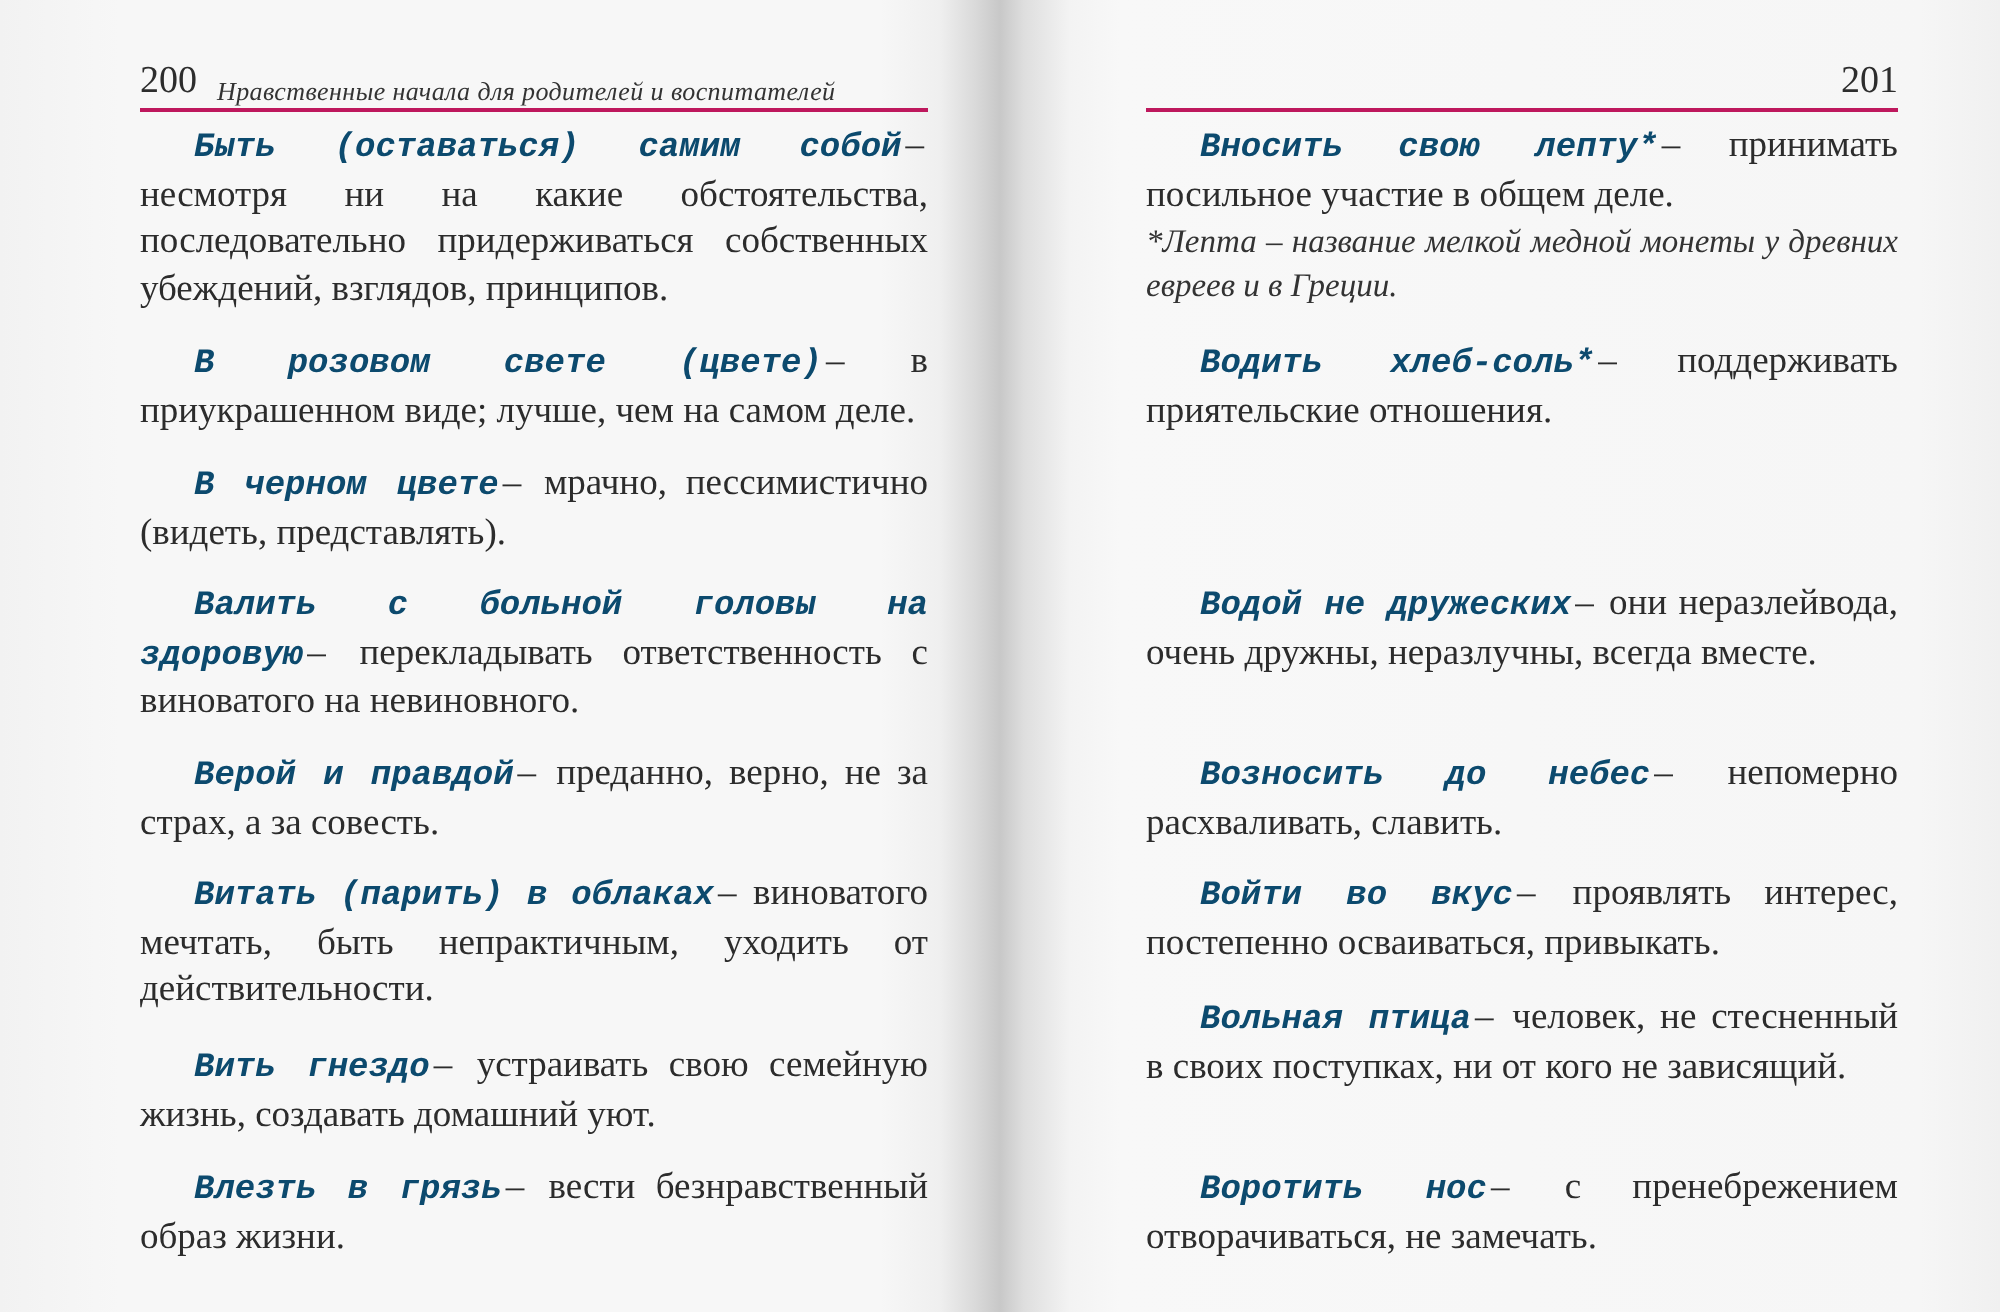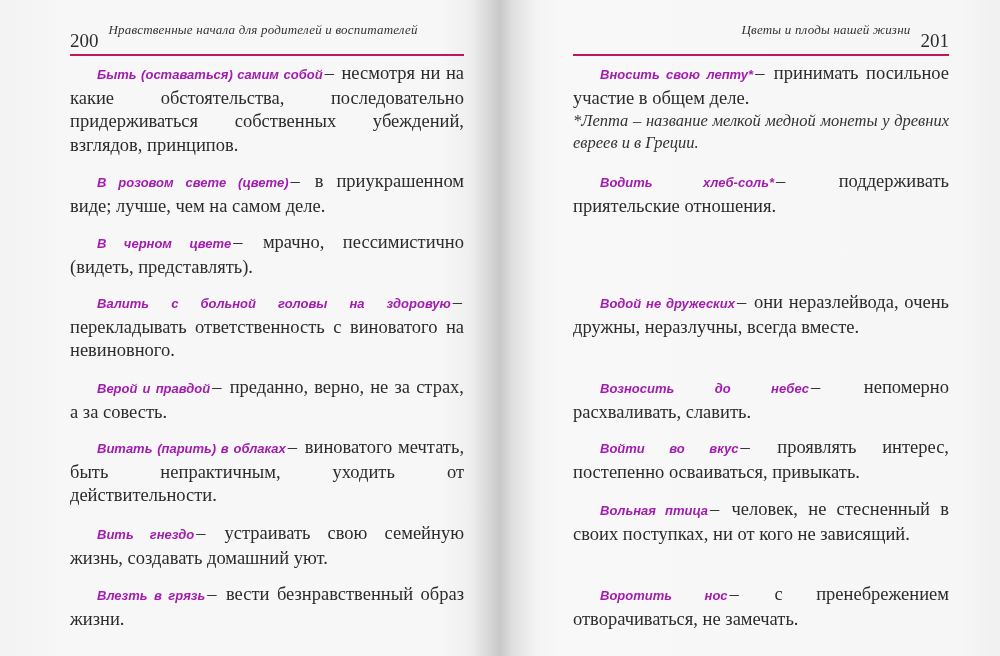--- a/index.html
+++ b/index.html
@@ -30,36 +30,36 @@
       border-bottom: 2px solid #be185d;
     }
     .page.left .running-head { justify-content: flex-start; }
     .page.right .running-head { justify-content: flex-end; }
     .page-number {
       font-size: 19px; color: #2d2d2d; line-height: 22px; padding-bottom: 2px;
     }
     .running-title {
       font-family: "Liberation Serif", "DejaVu Serif", serif;
       font-style: italic; font-size: 13px; color: #333;
-      letter-spacing: 0.2px; padding-bottom: 16px;
+      letter-spacing: 0.2px; padding-bottom: 0;
     }
     .page.left .running-title { margin-left: 10px; }
     .page.right .running-title { margin-right: 10px; }
 
     .entries { position: absolute; top: 62px; left: 0; right: 0; }
     .entry {
       position: absolute; left: 0; right: 0;
       font-size: 18.5px; line-height: 23.5px;
       text-align: justify; text-indent: 27px;
       color: #2c2c2c;
     }
     .term {
-      font-weight: bold; font-style: italic; color: #a21caf;
-      font-family: Liberation Sans, sans-serif;
-      font-size: 13px;
+      font-weight: bold; font-style: italic; color: #0c4a6e;
+      font-family: Liberation Mono, monospace;
+      font-size: 17px;
     }
     .dash { margin: 0 2px; }
     .footnote {
       font-style: italic; font-size: 16.5px; line-height: 21.5px;
       color: #333; text-indent: 0; display: block; text-align: justify;
     }
   </style>
 </head>
 <body>
 
@@ -77,21 +77,20 @@
     <p class="entry" style="top:229px;margin:0"><span class="term">Валить с больной головы на здоровую</span><span class="dash">–</span> <span>перекладывать ответственность с виноватого на невиновного.</span></p>
     <p class="entry" style="top:314px;margin:0"><span class="term">Верой и правдой</span><span class="dash">–</span> <span>преданно, верно, не за страх, а за совесть.</span></p>
     <p class="entry" style="top:374px;margin:0"><span class="term">Витать (парить) в облаках</span><span class="dash">–</span> <span>виноватого мечтать, быть непрактичным, уходить от действительности.</span></p>
     <p class="entry" style="top:460px;margin:0"><span class="term">Вить гнездо</span><span class="dash">–</span> <span>устраивать свою семейную жизнь, создавать домашний уют.</span></p>
     <p class="entry" style="top:521px;margin:0"><span class="term">Влезть в грязь</span><span class="dash">–</span> <span>вести безнравственный образ жизни.</span></p>
   </div>
 </div>
 
 <div class="page right">
   <div class="running-head">
-    <span class="running-title">Цветы и плоды нашей жизни</span>
     <span class="page-number">201</span>
   </div>
   <div class="entries">
     <div class="entry" style="top:0px"><span class="term">Вносить свою лепту*</span><span class="dash">–</span> <span>принимать посильное участие в общем деле.</span><span class="footnote">*Лепта – название мелкой медной монеты у древних евреев и в Греции.</span></div>
     <div class="entry" style="top:108px"><span class="term">Водить хлеб-соль*</span><span class="dash">–</span> <span>поддерживать приятельские отношения.</span></div>
     <div class="entry" style="top:229px"><span class="term">Водой не дружеских</span><span class="dash">–</span> <span>они неразлейвода, очень дружны, неразлучны, всегда вместе.</span></div>
     <div class="entry" style="top:314px"><span class="term">Возносить до небес</span><span class="dash">–</span> <span>непомерно расхваливать, славить.</span></div>
     <div class="entry" style="top:374px"><span class="term">Войти во вкус</span><span class="dash">–</span> <span>проявлять интерес, постепенно осваиваться, привыкать.</span></div>
     <div class="entry" style="top:436px"><span class="term">Вольная птица</span><span class="dash">–</span> <span>человек, не стесненный в своих поступках, ни от кого не зависящий.</span></div>
     <div class="entry" style="top:521px"><span class="term">Воротить нос</span><span class="dash">–</span> <span>с пренебрежением отворачиваться, не замечать.</span></div>

